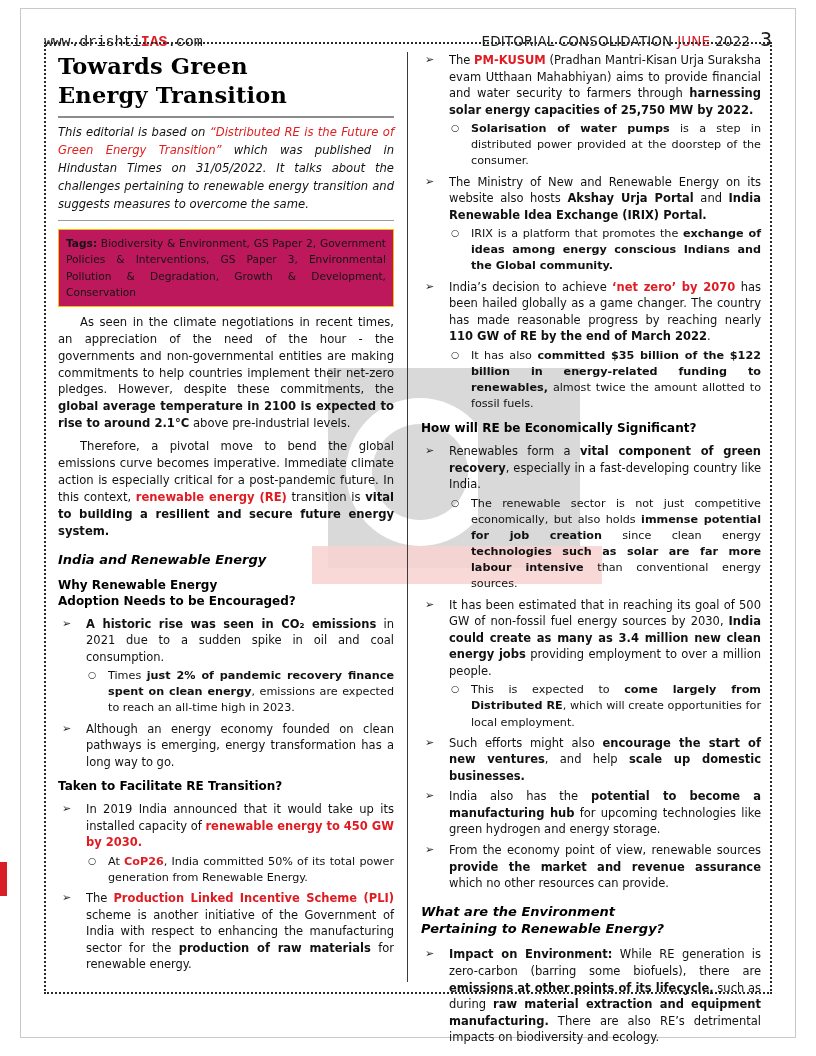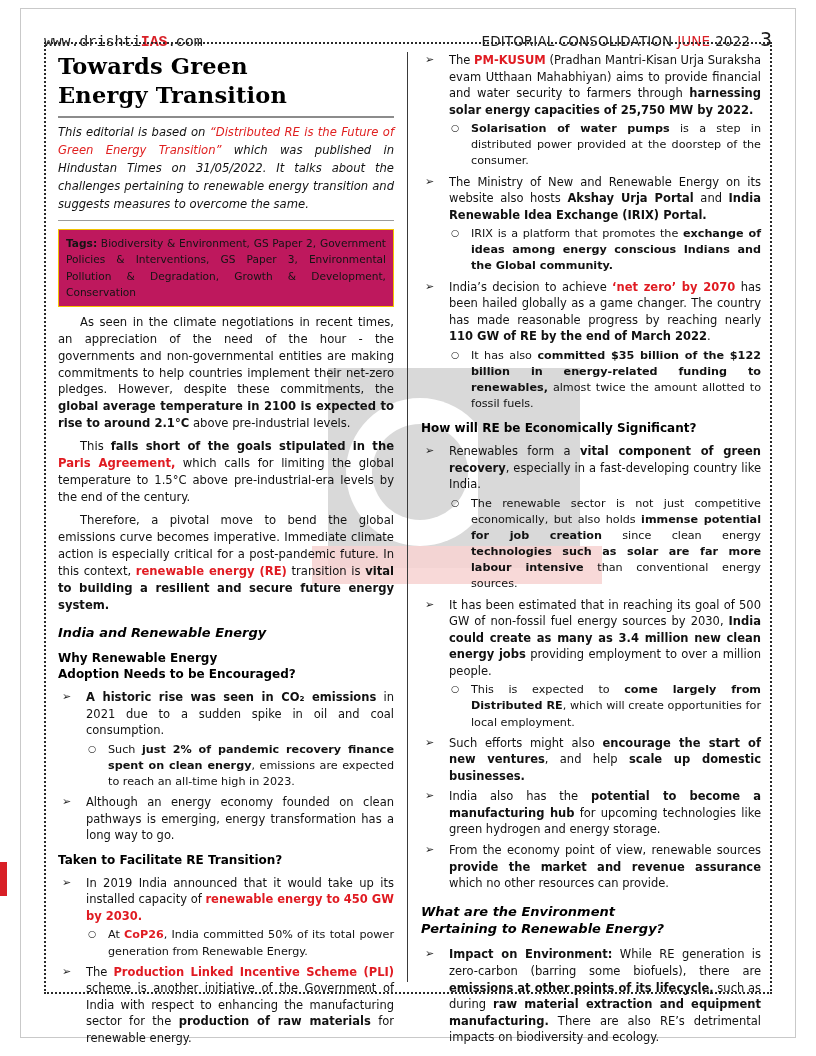--- a/index.html
+++ b/index.html
@@ -315,39 +315,38 @@
     <div class="rule"></div>
 
     <div class="standfirst"><span>This editorial is based on </span><span class="red">“Distributed RE is the Future of Green Energy Transition”</span><span> which was published in Hindustan Times on 31/05/2022. It talks about the challenges pertaining to renewable energy transition and suggests measures to overcome the same.</span></div>
 
     <div class="rule-thin"></div>
 
     <div class="tags-box"><b>Tags:</b><span> Biodiversity &amp; Environment, GS Paper 2, Government Policies &amp; Interventions, GS Paper 3, Environmental Pollution &amp; Degradation, Growth &amp; Development, Conservation</span></div>
 
     <p class="body"><span>As seen in the climate negotiations in recent times, an appreciation of the need of the hour - the governments and non-governmental entities are making commitments to help countries implement their net-zero pledges. However, despite these commitments, the </span><b>global average temperature in 2100 is expected to rise to around 2.1°C</b><span> above pre-industrial levels.</span></p>
 
-    <p class="body"><span>This </span><b>falls short of the goals stipulated in the </b><b class="red">Paris Agreement,</b><span> which calls for limiting the global temperature to 1.5°C above pre-industrial-era levels by the end of the century.</span></p>
 
     <p class="body"><span>Therefore, a pivotal move to bend the global emissions curve becomes imperative. Immediate climate action is especially critical for a post-pandemic future. In this context, </span><b class="red">renewable energy (RE)</b><span> transition is </span><b>vital to building a resilient and secure future energy system.</b></p>
 
     <h2 class="sec-italic">
       <span>India and Renewable Energy</span>
     </h2>
 
     <h3 class="sub">
       <span>Why Renewable Energy</span>
       <span>Adoption Needs to be Encouraged?</span>
     </h3>
 
     <ul class="lv1">
       <li>
         <span class="mk">➢</span><b>A historic rise was seen in CO₂ emissions</b><span> in 2021 due to a sudden spike in oil and coal consumption.</span>
         <ul class="lv2">
           <li>
-            <span class="mk">○</span><span>Such </span><b>just 2% of pandemic recovery finance spent on clean energy</b><span>, emissions are expected to reach an all-time high in 2023.</span>
+            <span class="mk">○</span><span>Times </span><b>just 2% of pandemic recovery finance spent on clean energy</b><span>, emissions are expected to reach an all-time high in 2023.</span>
           </li>
         </ul>
       </li>
       <li>
         <span class="mk">➢</span><span>Although an energy economy founded on clean pathways is emerging, energy transformation has a long way to go.</span>
       </li>
     </ul>
 
     <h3 class="sub">
       <span>Taken to Facilitate RE Transition?</span>

